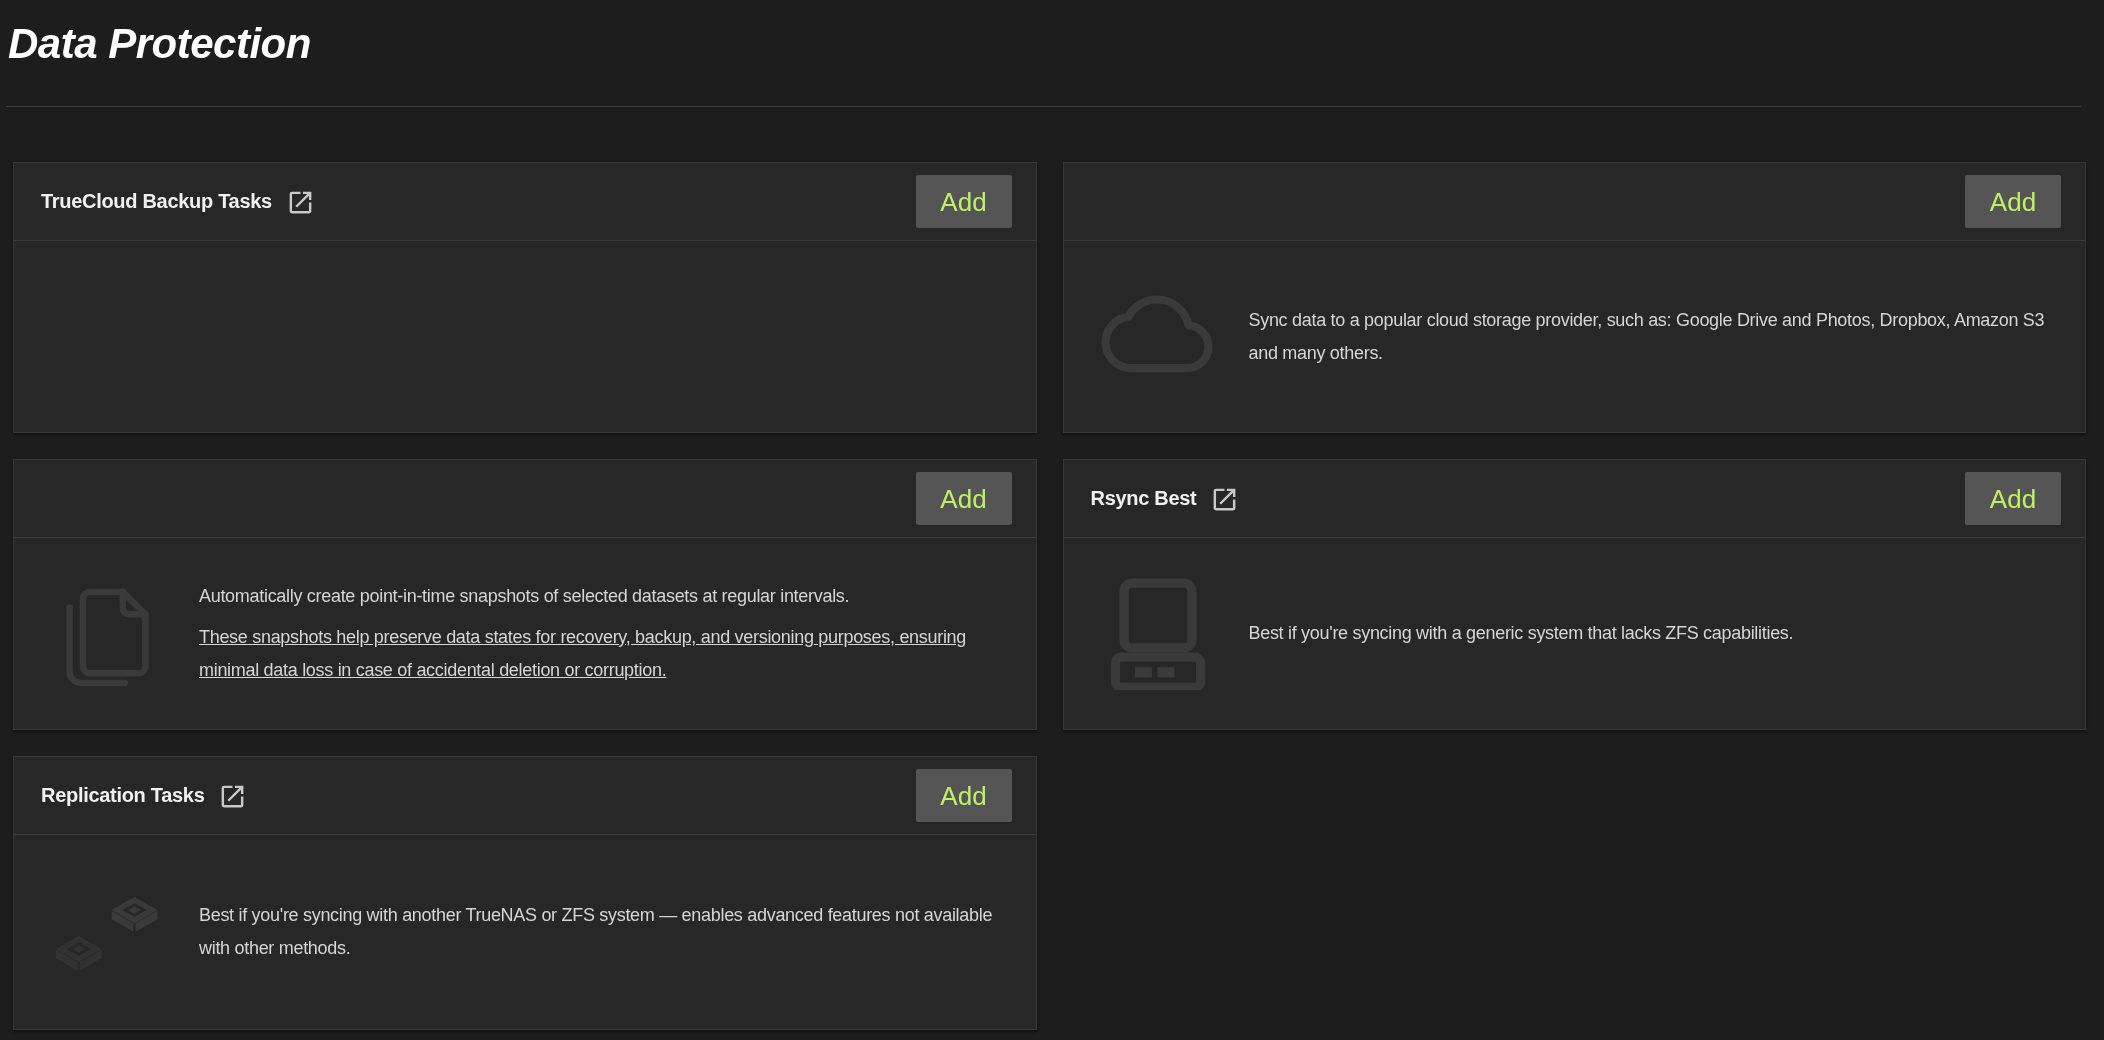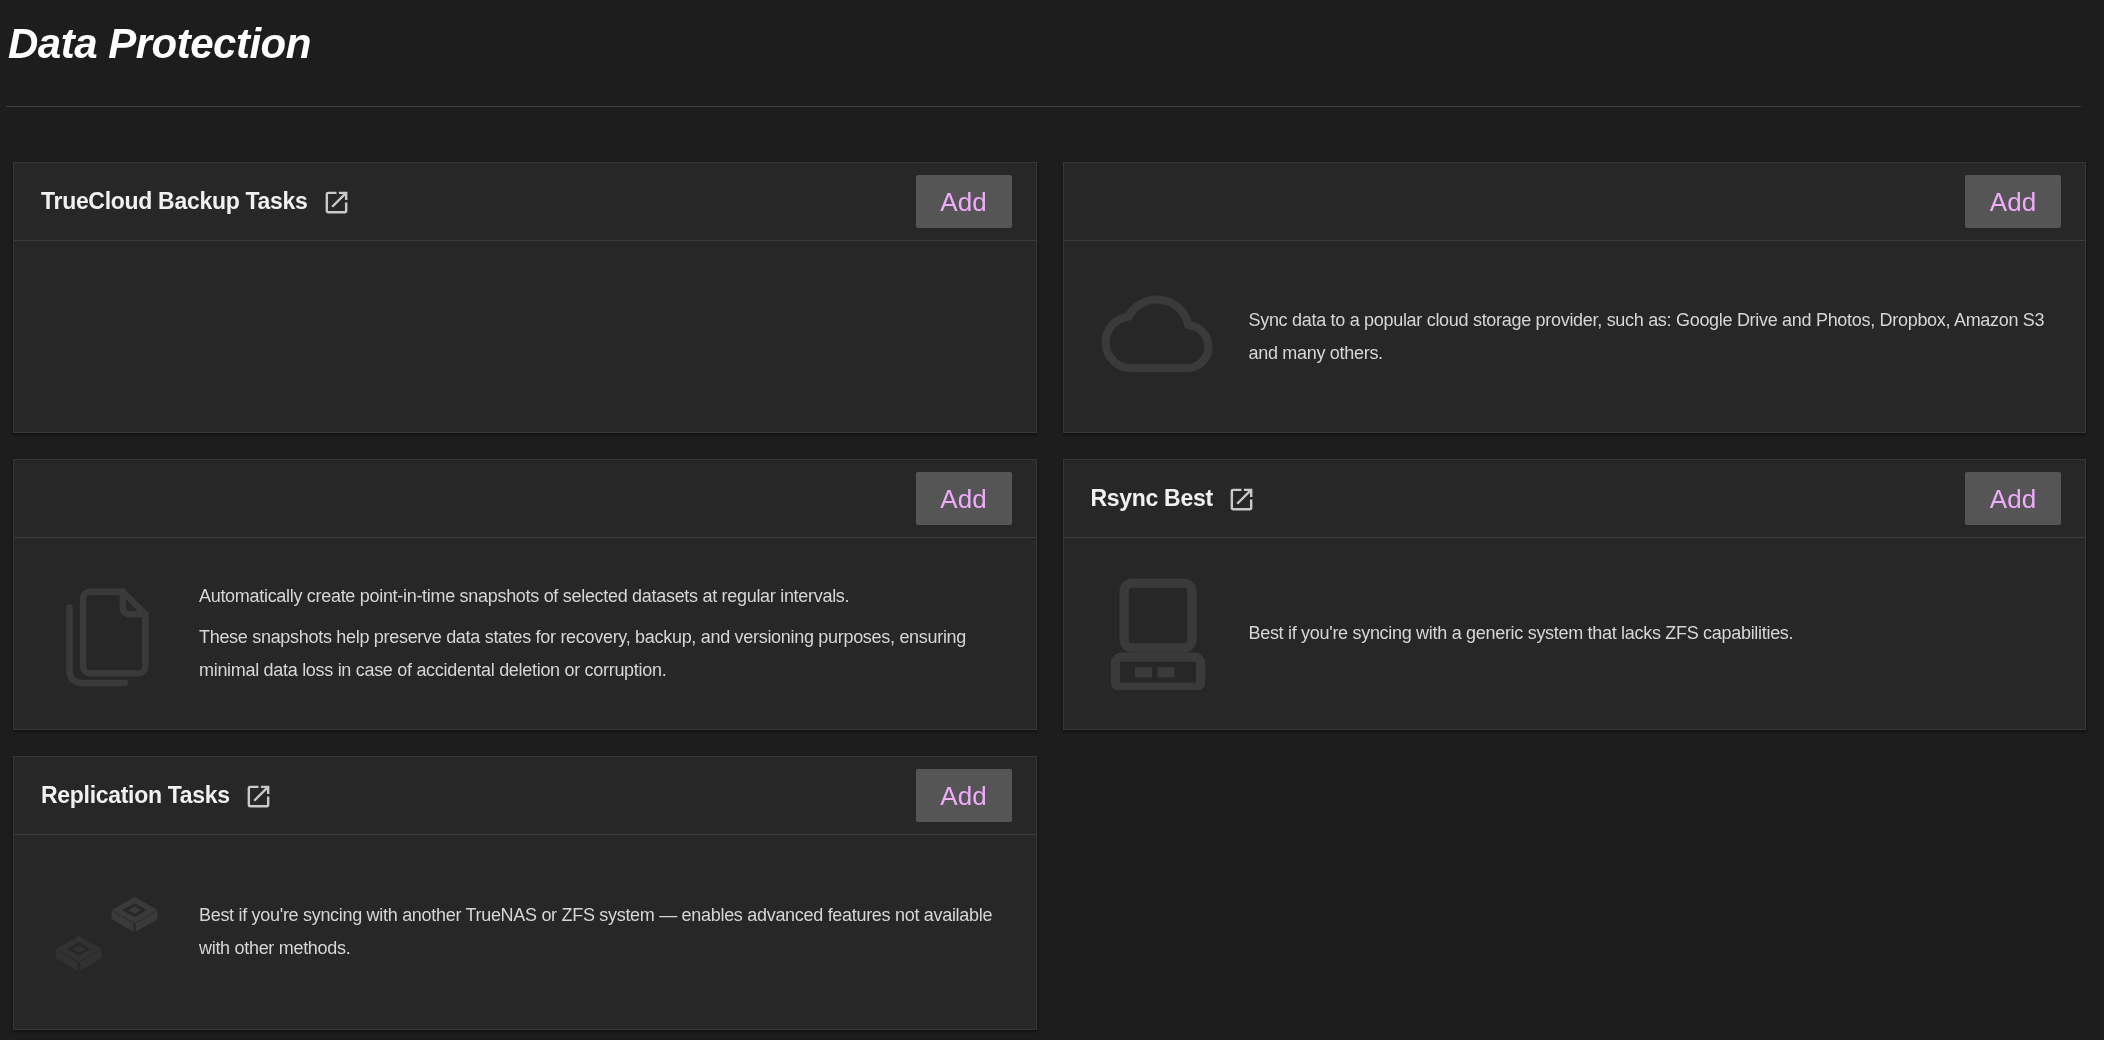--- a/index.html
+++ b/index.html
@@ -52,38 +52,38 @@
     box-sizing: border-box;
   }
   .card-title-link {
     display: flex;
     align-items: center;
     gap: 14px;
     cursor: pointer;
     color: #f1f1f1;
   }
   .card-title {
-    font-size: 23px;
+    font-size: 20px;
     font-weight: 700;
     letter-spacing: -0.3px;
     white-space: nowrap;
   }
   .open-in-new {
     width: 29px;
     height: 29px;
     color: #c9c9c9;
     flex: none;
     margin-top: 2px;
   }
   .add-btn {
     margin-left: auto;
     width: 96px;
     height: 53px;
     background: #555555;
-    color: #f0abfc;
+    color: #bef264;
     font-size: 26px;
     font-family: inherit;
     border: none;
     border-radius: 2px;
     cursor: pointer;
     line-height: 1;
   }
   .card-body {
     flex: 1;
     display: flex;
@@ -101,21 +101,21 @@
   }
   .card-desc {
     margin-left: 32px;
     font-size: 18px;
     line-height: 33px;
     letter-spacing: -0.3px;
     color: #d6d6d6;
     max-width: 830px;
   }
   .card-desc p { margin: 0; }
-  .card-desc p + p { margin-top: 8px; }
+  .card-desc p + p { margin-top: 8px; text-decoration: underline; }
   .card-desc p:empty { display: none; }
   svg { display: block; }
 </style>
 </head>
 <body>
 
 <h1 class="page-title">Data Protection</h1>
 <hr class="title-divider">
 
 <div class="cards">

